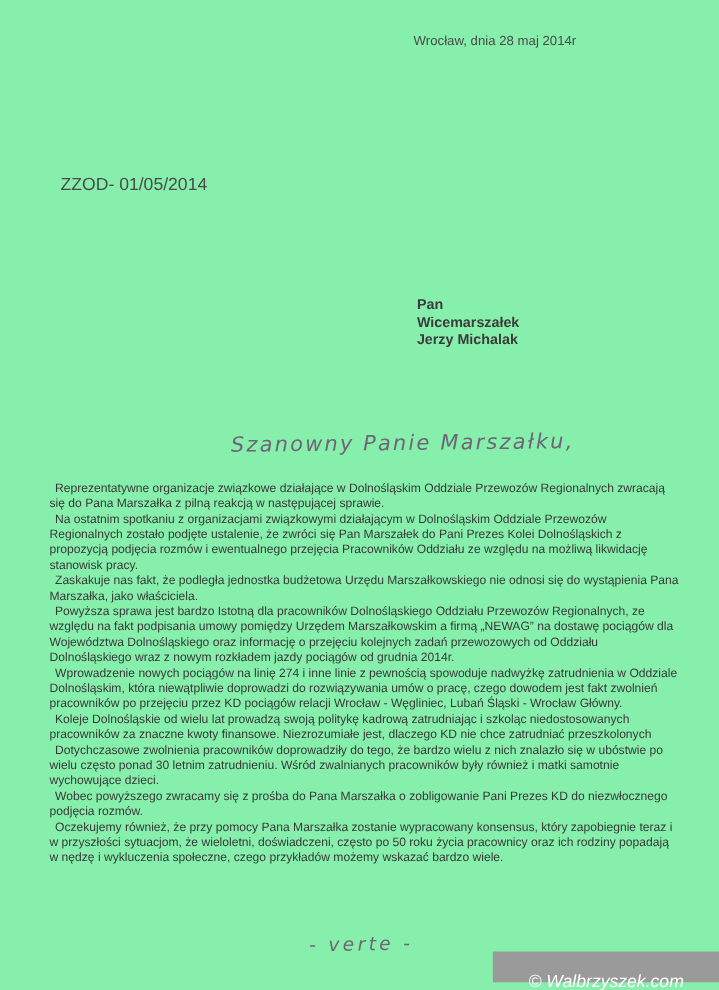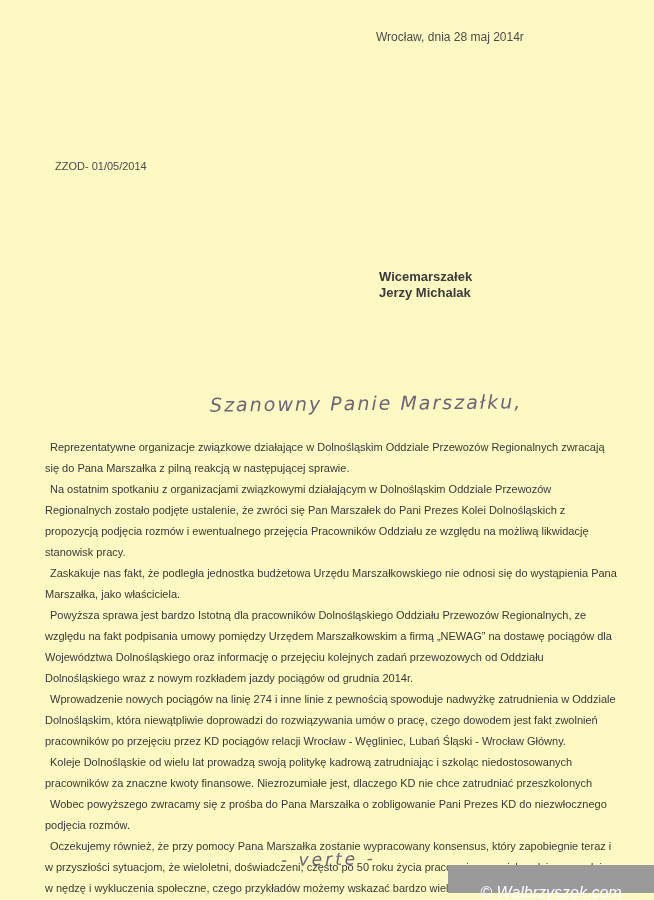--- a/index.html
+++ b/index.html
@@ -1,35 +1,35 @@
 <!DOCTYPE html>
 <html lang="pl"><head>
 <meta charset="utf-8">
 <style>
   html, body { margin: 0; padding: 0; background: #ffffff; }
   .page {
     position: relative;
     width: 654px;
     height: 900px;
-    background: #fef9c3;
+    background: #86efac;
     overflow: hidden;
     font-family: "Liberation Sans", sans-serif;
     color: #3a3a3a;
   }
   .date-line {
     position: absolute;
     left: 376px; top: 30px;
     font-size: 12px;
     color: #4a4a4a;
     white-space: nowrap;
   }
   .reference {
     position: absolute;
     left: 55px; top: 160px;
-    font-size: 11px;
+    font-size: 16px;
     color: #4a4a4a;
     white-space: nowrap;
     text-align: right;
   }
   .recipient {
     position: absolute;
     left: 379px; top: 269px;
     font-size: 13px;
     font-weight: bold;
     line-height: 16px;
@@ -46,21 +46,21 @@
     font-size: 19px;
     letter-spacing: 2px;
     transform: rotate(-0.6deg);
     white-space: nowrap;
   }
   .body-text {
     position: absolute;
     left: 45px; top: 437px;
     width: 574px;
     font-size: 11px;
-    line-height: 21px;
+    line-height: 14px;
     text-align: left;
     color: #383838;
   }
   .body-text p { margin: 0; text-indent: 5px; }
   .verte {
     position: absolute;
     left: 281px; top: 849px;
     font-size: 17px;
     letter-spacing: 3px;
     transform: rotate(-1deg);
@@ -87,33 +87,35 @@
 </head>
 <body>
 
 <div class="page">
 
   <div class="date-line">Wrocław, dnia 28 maj 2014r</div>
 
   <div class="reference">ZZOD- 01/05/2014</div>
 
   <div class="recipient">
+    <div>Pan</div>
     <div>Wicemarszałek</div>
     <div>Jerzy Michalak</div>
   </div>
 
   <div class="salutation handwriting">Szanowny Panie Marszałku,</div>
 
   <div class="body-text">
     <p>Reprezentatywne organizacje związkowe działające w Dolnośląskim Oddziale Przewozów Regionalnych zwracają się do Pana Marszałka z pilną reakcją w następującej sprawie.</p>
     <p>Na ostatnim spotkaniu z organizacjami związkowymi działającym w Dolnośląskim Oddziale Przewozów Regionalnych zostało podjęte ustalenie, że zwróci się Pan Marszałek do Pani Prezes Kolei Dolnośląskich z propozycją podjęcia rozmów i ewentualnego przejęcia Pracowników Oddziału ze względu na możliwą likwidację stanowisk pracy.</p>
     <p>Zaskakuje nas fakt, że podległa jednostka budżetowa Urzędu Marszałkowskiego nie odnosi się do wystąpienia Pana Marszałka, jako właściciela.</p>
     <p>Powyższa sprawa jest bardzo Istotną dla pracowników Dolnośląskiego Oddziału Przewozów Regionalnych, ze względu na fakt podpisania umowy pomiędzy Urzędem Marszałkowskim a firmą „NEWAG” na dostawę pociągów dla Województwa Dolnośląskiego oraz informację o przejęciu kolejnych zadań przewozowych od Oddziału Dolnośląskiego wraz z nowym rozkładem jazdy pociągów od grudnia 2014r.</p>
     <p>Wprowadzenie nowych pociągów na linię 274 i inne linie z pewnością spowoduje nadwyżkę zatrudnienia w Oddziale Dolnośląskim, która niewątpliwie doprowadzi do rozwiązywania umów o pracę, czego dowodem jest fakt zwolnień pracowników po przejęciu przez KD pociągów relacji Wrocław - Węgliniec, Lubań Śląski - Wrocław Główny.</p>
     <p>Koleje Dolnośląskie od wielu lat prowadzą swoją politykę kadrową zatrudniając i szkoląc niedostosowanych pracowników za znaczne kwoty finansowe. Niezrozumiałe jest, dlaczego KD nie chce zatrudniać przeszkolonych</p>
+    <p>Dotychczasowe zwolnienia pracowników doprowadziły do tego, że bardzo wielu z nich znalazło się w ubóstwie po wielu często ponad 30 letnim zatrudnieniu. Wśród zwalnianych pracowników były również i matki samotnie wychowujące dzieci.</p>
     <p>Wobec powyższego zwracamy się z prośba do Pana Marszałka o zobligowanie Pani Prezes KD do niezwłocznego podjęcia rozmów.</p>
     <p>Oczekujemy również, że przy pomocy Pana Marszałka zostanie wypracowany konsensus, który zapobiegnie teraz i w przyszłości sytuacjom, że wieloletni, doświadczeni, często po 50 roku życia pracownicy oraz ich rodziny popadają w nędzę i wykluczenia społeczne, czego przykładów możemy wskazać bardzo wiele.</p>
   </div>
 
   <div class="verte handwriting">- verte -</div>
 
   <div class="watermark">
     <span>© Walbrzyszek.com</span>
   </div>
 

